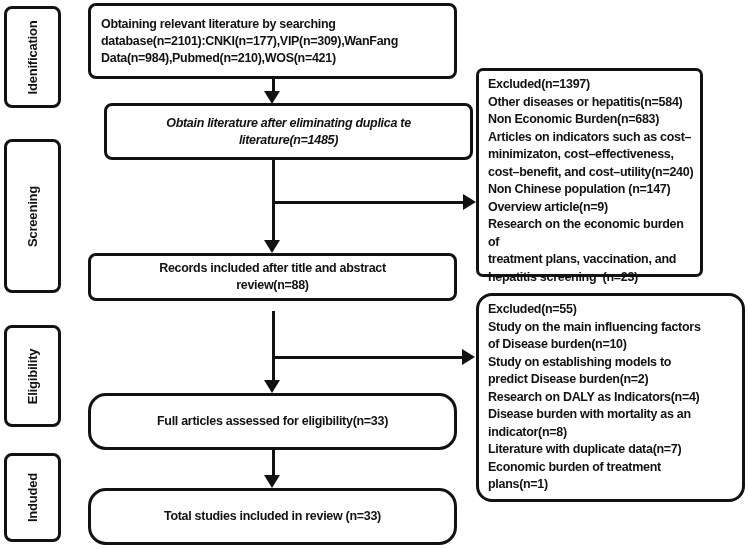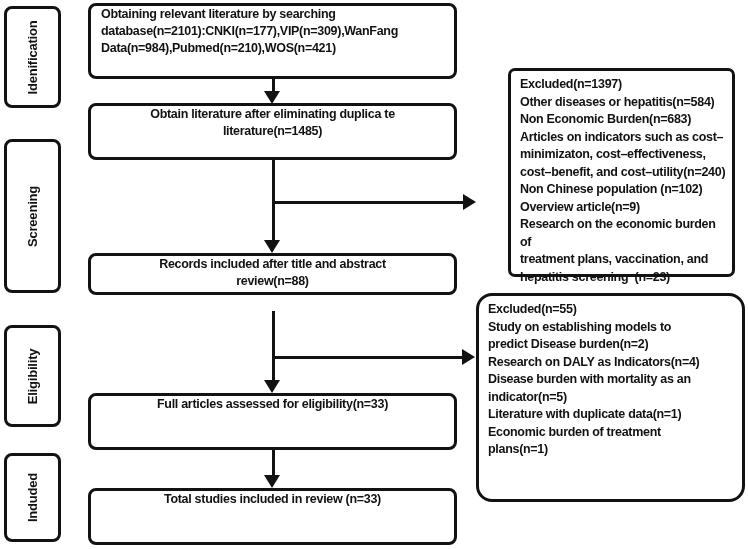--- a/index.html
+++ b/index.html
@@ -32,40 +32,40 @@
     font-size:13px;
     letter-spacing:-0.2px;
   }
   .stage0{left:4px;top:6px;width:57px;height:102px;}
   .stage1{left:4px;top:139px;width:57px;height:154px;}
   .stage2{left:4px;top:325px;width:57px;height:102px;}
   .stage3{left:4px;top:453px;width:57px;height:89px;}
 
   
   .flow{
-    display:flex;align-items:flex-start;justify-content:center;
+    display:flex;align-items:center;justify-content:center;
     font-weight:bold;font-size:12.5px;letter-spacing:-0.3px;line-height:17px;
     text-align:center;
   }
   .flow .flow-text{white-space:pre-wrap;}
   .flow0{left:88px;top:3px;width:369px;height:76px;justify-content:flex-start;text-align:left;padding:0 8px 0 10px;}
-  .flow1{left:88px;top:103px;width:369px;height:57px;}
-  .flow2{left:88px;top:253px;width:369px;height:42px;}
-  .flow3{left:88px;top:393px;width:369px;height:57px;}
-  .flow4{left:88px;top:488px;width:369px;height:57px;}
+  .flow1{left:104px;top:103px;width:369px;height:57px;font-style:italic;}
+  .flow2{left:88px;top:253px;width:369px;height:48px;}
+  .flow3{left:88px;top:393px;width:369px;height:57px;border-radius:18px;}
+  .flow4{left:88px;top:488px;width:369px;height:57px;border-radius:18px;}
 
   
   .excl{
     padding:5px 4px 4px 9px;
     font-weight:bold;font-size:12.5px;letter-spacing:-0.3px;line-height:17.5px;
     text-align:left;
     border-radius:7px;
   }
   .excl .excl-item{white-space:pre-wrap;}
-  .excl0{left:476px;top:68px;width:227px;height:209px;margin-left:32px;}
+  .excl0{left:476px;top:68px;width:227px;height:209px;}
   .excl1{left:476px;top:293px;width:269px;height:209px;border-radius:16px;}
 
   
   .aline{position:absolute;background:var(--ink);}
   .head-down{
     position:absolute;width:0;height:0;
     border-left:8px solid transparent;
     border-right:8px solid transparent;
     border-top:13px solid var(--ink);
   }
@@ -126,34 +126,36 @@
     <div class="flow-text">Total studies included in review (n=33)</div>
   </div>
 
   <div class="box excl excl0">
     <div class="excl-item">Excluded(n=1397)</div>
     <div class="excl-item">Other diseases or hepatitis(n=584)</div>
     <div class="excl-item">Non Economic Burden(n=683)</div>
     <div class="excl-item">Articles on indicators such as cost–
 minimizaton, cost–effectiveness,
 cost–benefit, and cost–utility(n=240)</div>
-    <div class="excl-item">Non Chinese population (n=102)</div>
+    <div class="excl-item">Non Chinese population (n=147)</div>
     <div class="excl-item">Overview article(n=9)</div>
     <div class="excl-item">Research on the economic burden of
 treatment plans, vaccination, and
 hepatitis screening  (n=23)</div>
   </div>
   <div class="box excl excl1">
     <div class="excl-item">Excluded(n=55)</div>
+    <div class="excl-item">Study on the main influencing factors
+of Disease burden(n=10)</div>
     <div class="excl-item">Study on establishing models to
 predict Disease burden(n=2)</div>
     <div class="excl-item">Research on DALY as Indicators(n=4)</div>
     <div class="excl-item">Disease burden with mortality as an
-indicator(n=5)</div>
-    <div class="excl-item">Literature with duplicate data(n=1)</div>
+indicator(n=8)</div>
+    <div class="excl-item">Literature with duplicate data(n=7)</div>
     <div class="excl-item">Economic burden of treatment
 plans(n=1)</div>
   </div>
 
   <div class="aline v1"></div>
   <div class="head-down h1v"></div>
 
   <div class="aline v2"></div>
   <div class="head-down h2v"></div>
   <div class="aline b1"></div>

